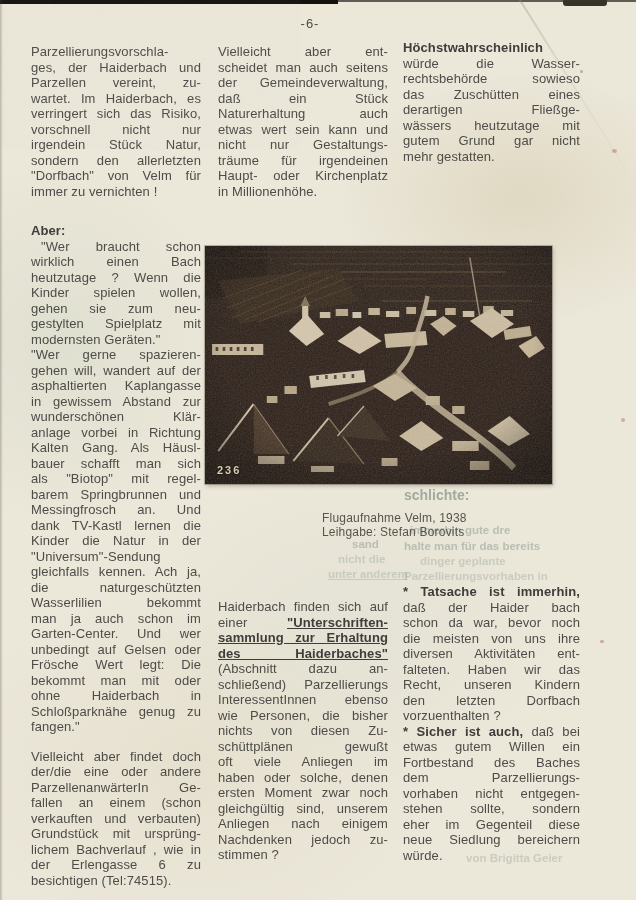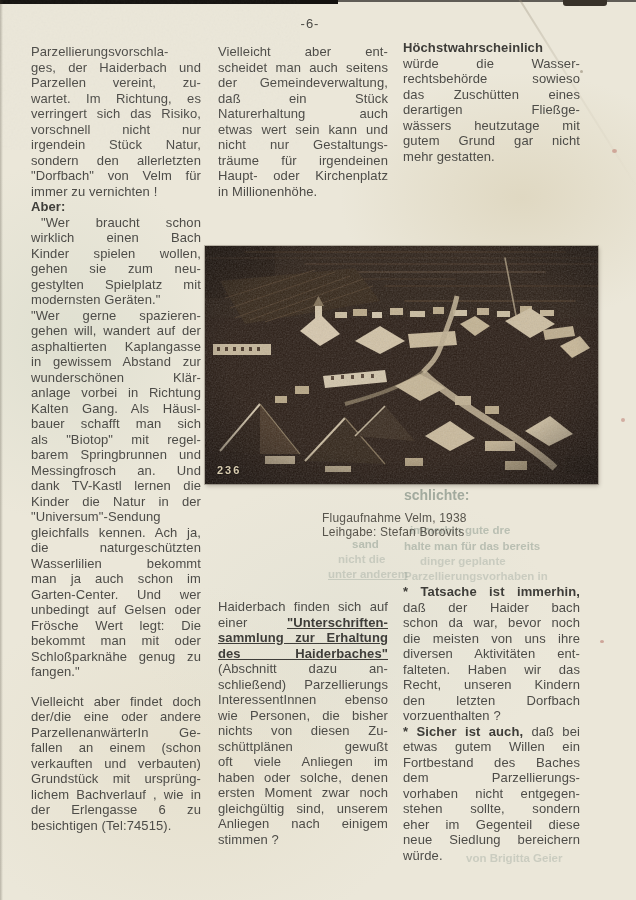--- a/index.html
+++ b/index.html
@@ -21,24 +21,24 @@
   .col-left{left:31px;top:44px;width:170px;}
   .col-middle-top{left:218px;top:44px;width:170px;}
   .col-right-top{left:403px;top:40px;width:177px;}
   .col-middle-bottom{left:218px;top:599px;width:170px;}
   .col-right-bottom{left:403px;top:584px;width:177px;}
   .para{margin:0;}
   .para.gap{margin-top:14px;}
   .line{text-align:justify;text-align-last:justify;white-space:normal;}
   .line.last{text-align-last:left;}
   .para.indent .line:first-child{text-indent:10px;}
-  .para.bold, .b{font-weight:bold;color:#3e3d39;}
+  .para.bold, .b{font-weight:bold;color:#3e3d39;margin-top:24px;}
   .bu{font-weight:bold;text-decoration:underline;color:#3e3d39;}
   .photo{
-    position:absolute;left:205px;top:246px;width:393px;height:238px;
+    position:absolute;left:205px;top:246px;width:347px;height:238px;
     box-shadow:0 0 0 1px rgba(40,30,20,.25), 1px 2px 4px rgba(60,50,40,.3);
     background:#261c15;
   }
   .photo svg{display:block;width:100%;height:100%;}
   .photo-num{
     position:absolute;left:12px;bottom:8px;
     font-size:11px;font-weight:bold;letter-spacing:2px;
     color:#d9cdb0;text-shadow:0 0 2px rgba(0,0,0,.8);
   }
   .caption{
@@ -81,34 +81,35 @@
 <div class="speck s3"></div>
 <div class="speck s4"></div>
 
 <div class="page-number">-6-</div>
 
 <div class="col col-left">
     <div class="para">
       <div class="line">Parzellierungsvorschla-</div>
       <div class="line">ges, der Haiderbach und</div>
       <div class="line">Parzellen vereint, zu-</div>
-      <div class="line">wartet. Im Richtung, es</div>
+      <div class="line">wartet. Im Haiderbach, es</div>
       <div class="line">verringert sich das Risiko,</div>
       <div class="line">vorschnell nicht nur</div>
       <div class="line">irgendein Stück Natur,</div>
       <div class="line">sondern den allerletzten</div>
       <div class="line">"Dorfbach" von Velm für</div>
       <div class="line last">immer zu vernichten !</div>
     </div>
     <div class="para bold">
       <div class="line last">Aber:</div>
     </div>
     <div class="para indent">
       <div class="line">"Wer braucht schon</div>
       <div class="line">wirklich einen Bach</div>
+      <div class="line">heutzutage ? Wenn die</div>
       <div class="line">Kinder spielen wollen,</div>
       <div class="line">gehen sie zum neu-</div>
       <div class="line">gestylten Spielplatz mit</div>
       <div class="line last">modernsten Geräten."</div>
     </div>
     <div class="para">
       <div class="line">"Wer gerne spazieren-</div>
       <div class="line">gehen will, wandert auf der</div>
       <div class="line">asphaltierten Kaplangasse</div>
       <div class="line">in gewissem Abstand zur</div>
@@ -123,20 +124,21 @@
       <div class="line">Kinder die Natur in der</div>
       <div class="line">"Universum"-Sendung</div>
       <div class="line">gleichfalls kennen. Ach ja,</div>
       <div class="line">die naturgeschützten</div>
       <div class="line">Wasserlilien bekommt</div>
       <div class="line">man ja auch schon im</div>
       <div class="line">Garten-Center. Und wer</div>
       <div class="line">unbedingt auf Gelsen oder</div>
       <div class="line">Frösche Wert legt: Die</div>
       <div class="line">bekommt man mit oder</div>
+      <div class="line">ohne Haiderbach in</div>
       <div class="line">Schloßparknähe genug zu</div>
       <div class="line last">fangen."</div>
     </div>
     <div class="para gap">
       <div class="line">Vielleicht aber findet doch</div>
       <div class="line">der/die eine oder andere</div>
       <div class="line">ParzellenanwärterIn Ge-</div>
       <div class="line">fallen an einem (schon</div>
       <div class="line">verkauften und verbauten)</div>
       <div class="line">Grundstück mit ursprüng-</div>
@@ -181,20 +183,21 @@
       <div class="line">schließend) Parzellierungs</div>
       <div class="line">InteressentInnen ebenso</div>
       <div class="line">wie Personen, die bisher</div>
       <div class="line">nichts von diesen Zu-</div>
       <div class="line">schüttplänen gewußt</div>
       <div class="line">oft viele Anliegen im</div>
       <div class="line">haben oder solche, denen</div>
       <div class="line">ersten Moment zwar noch</div>
       <div class="line">gleichgültig sind, unserem</div>
       <div class="line">Anliegen nach einigem</div>
+      <div class="line">Nachdenken jedoch zu-</div>
       <div class="line last">stimmen ?</div>
     </div>
   </div>
 <div class="col col-right-bottom">
     <div class="para">
       <div class="line"><span class="b">* Tatsache ist immerhin,</span></div>
       <div class="line">daß der Haider bach</div>
       <div class="line">schon da war, bevor noch</div>
       <div class="line">die meisten von uns ihre</div>
       <div class="line">diversen Aktivitäten ent-</div>

